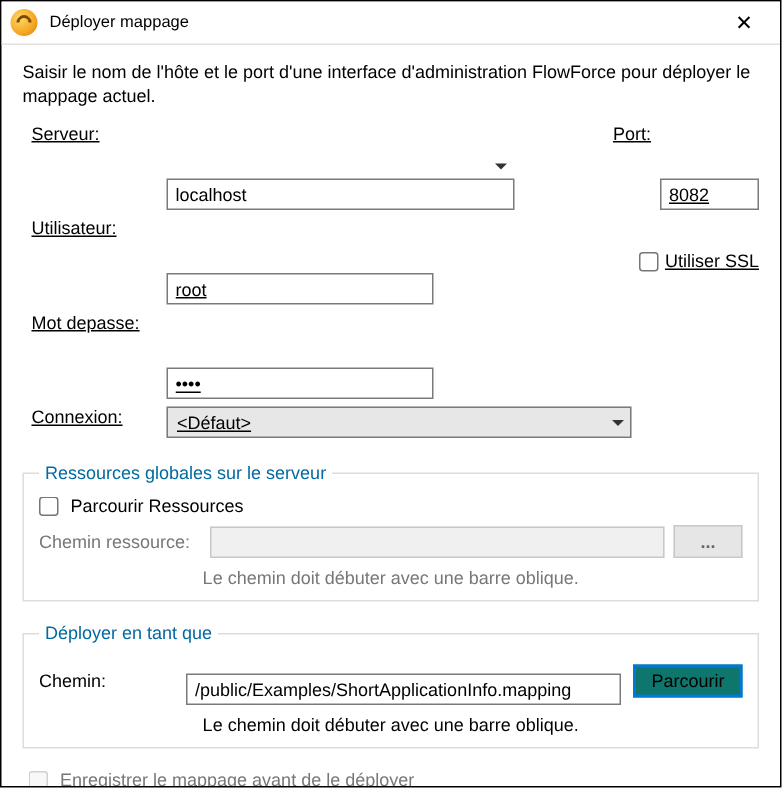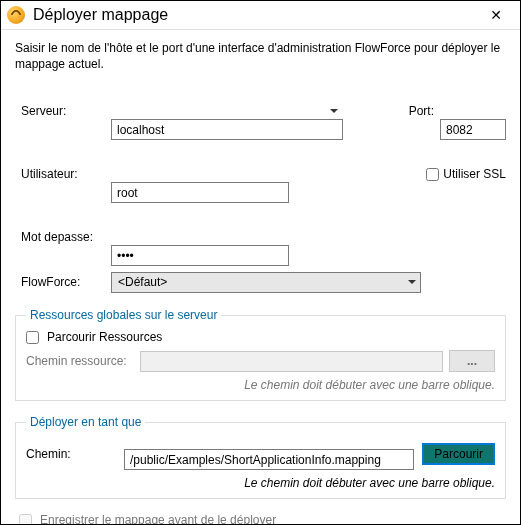--- a/index.html
+++ b/index.html
@@ -34,41 +34,41 @@
     content:"";
     position:absolute;
     left:4px; top:4px;
     width:6px; height:6px;
     border: 2px solid #7a4c00;
     border-radius:50%;
     border-right-color: transparent;
     border-bottom-color: transparent;
     transform: rotate(45deg);
   }
-  .titlebar .title { flex:1; font-size:16px; }
+  .titlebar .title { flex:1; font-size:11px; }
   .titlebar .close {
     width: 40px; height: 28px;
     display:flex; align-items:center; justify-content:center;
     font-size: 14px;
     font-family: Arial, sans-serif;
   }
 
   .content {
     flex:1;
     padding: 10px 14px 8px 14px;
     display:flex;
     flex-direction:column;
   }
   .intro { line-height: 1.35; margin-bottom: 10px; }
 
   .form-row {
     display:flex;
-    align-items:center;
     margin-bottom: 5px;
     min-height: 22px;
+    text-decoration: underline;
   }
   .form-row .lbl { width: 96px; padding-left:6px; }
   .form-row input[type=text], .form-row input[type=password] {
     height: 21px;
     border: 1px solid #7a7a7a;
     padding: 0 5px;
     font: inherit;
     background:#fff;
     margin-top:37px;
   }
@@ -123,21 +123,21 @@
   }
   .btn-ellipsis {
     width: 46px;
     height: 22px;
     border:1px solid #c8c8c8;
     background:#e6e6e6;
     color:#666;
     display:flex;align-items:center;justify-content:center;
     font-weight:bold;
   }
-  .hint { color:#777; text-align:right; margin:6px 0 2px 0; font-size:12px;font-style:italic; }
+  .hint { color:#777; text-align:center; margin:6px 0 2px 0; font-size:12px; }
 
   .deploy-path-row { display:flex; align-items:center; gap:8px; }
   .deploy-path-row .lbl2 { width: 90px; padding-left:0; }
   .deploy-path-row input {
     flex:1;
     height:21px;
     border:1px solid #7a7a7a;
     padding:0 5px;
     font:inherit;
     margin-top:12px;
@@ -207,21 +207,21 @@
       <span>Utiliser SSL</span>
     </label>
   </div>
 
   <div class="form-row">
     <div class="lbl">Mot depasse:</div>
     <input type="text" class="userpass" value="••••" style="">
   </div>
 
   <div class="form-row">
-    <div class="lbl">FlowForce:</div>
+    <div class="lbl">Connexion:</div>
     <div class="combo">
       <span>&lt;Défaut&gt;</span>
       <div class="combo-arrow"></div>
     </div>
   </div>
 
   <fieldset>
     <legend>Ressources globales sur le serveur</legend>
     <label class="chk-row">
       <input type="checkbox" style="">

